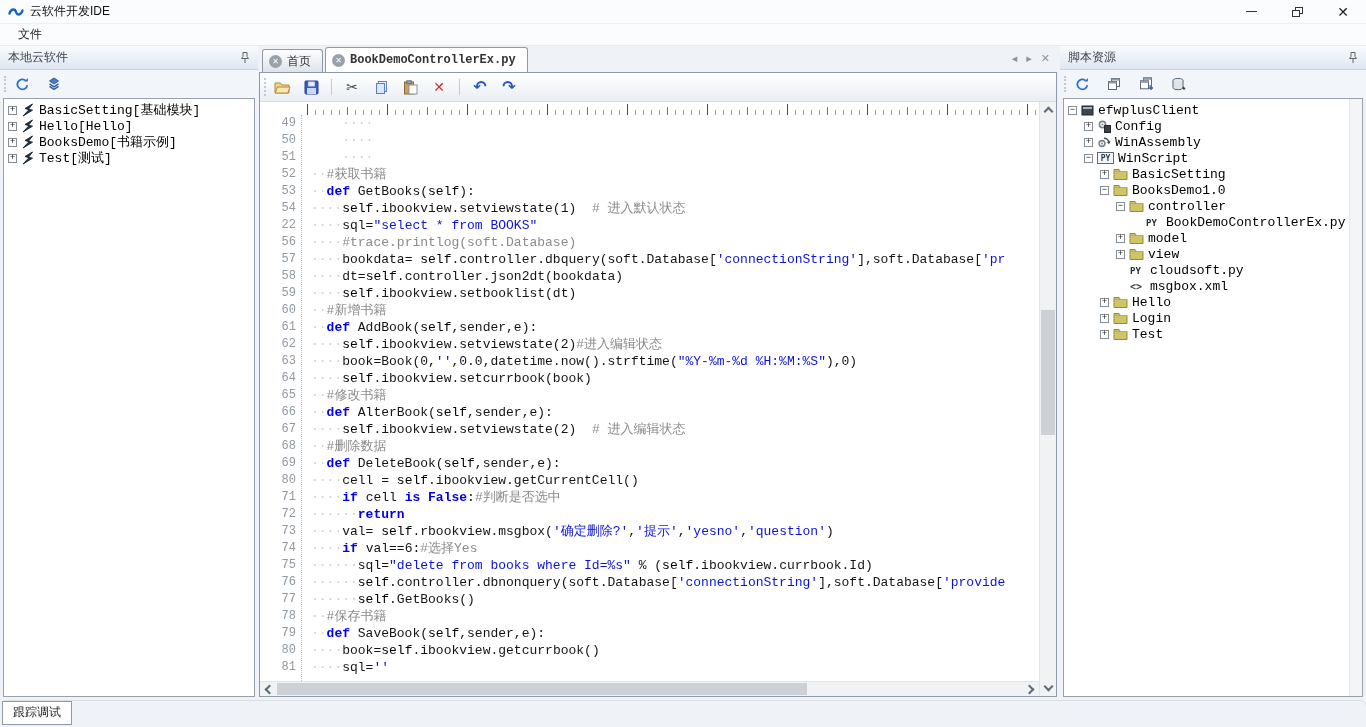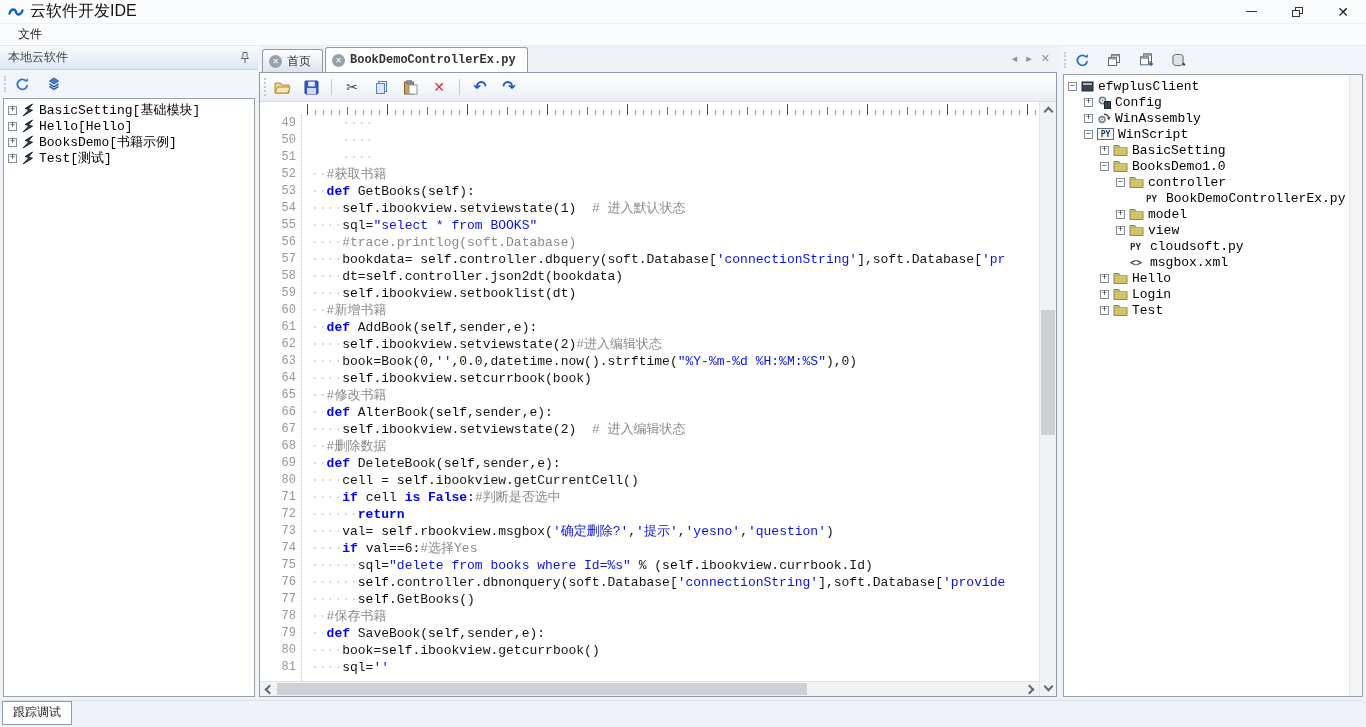--- a/index.html
+++ b/index.html
@@ -6,21 +6,21 @@
   html,body { width:1366px; height:727px; overflow:hidden; }
   body {
     font-family:"Liberation Sans", sans-serif;
     background:#eff2f6;
     color:#222;
     font-size:12px;
   }
   
   .titlebar{height:24px;background:#fbfcfd;display:flex;align-items:center;padding-left:8px;border-bottom:1px solid #f0f0f0;}
   .titlebar .logo{margin-right:6px;display:inline-flex;}
-  .title-text{font-size:16px;color:#111;}
+  .title-text{font-size:12px;color:#111;}
   .win-controls{margin-left:auto;display:flex;align-items:center;height:100%;}
   .wbtn{width:46px;height:100%;display:flex;align-items:center;justify-content:center;color:#333;}
   .min-glyph{display:inline-block;width:11px;border-bottom:1px solid #333;}
   .restore-glyph{position:relative;width:11px;height:10px;}
   .restore-glyph i{position:absolute;border:1px solid #333;width:8px;height:7px;background:#fbfcfd;}
   .restore-glyph i.back{left:3px;top:0;}
   .restore-glyph i.front{left:0;top:3px;}
   .close-glyph{font-size:14px;line-height:14px;color:#222;}
   .menubar{height:22px;background:#fbfcfd;display:flex;align-items:center;padding-left:10px;border-bottom:1px solid #e7eaee;}
   .menu-item{padding:2px 8px;color:#222;}
@@ -261,21 +261,21 @@
         <div class="edmain">
           <div class="ruler"></div>
           <div class="edbody">
             <div class="gutter">
                 <div>49</div>
                 <div>50</div>
                 <div>51</div>
                 <div>52</div>
                 <div>53</div>
                 <div>54</div>
-                <div>55</div>
+                <div>22</div>
                 <div>56</div>
                 <div>57</div>
                 <div>58</div>
                 <div>59</div>
                 <div>60</div>
                 <div>61</div>
                 <div>62</div>
                 <div>63</div>
                 <div>64</div>
                 <div>65</div>
@@ -315,20 +315,29 @@
           <span class="vthumb"></span>
           <span class="sbtn down">
               <i class="chev down"></i>
             </span>
         </div>
       </div>
     </div>
   </div>
 
   <div class="panel right">
+    <div class="panel-header">
+      <span>脚本资源</span>
+      <span class="pin">
+        <svg width="10" height="13" viewBox="0 0 10 13">
+            <path d="M3 1.5h4v4l1.5 2h-7L3 5.5z" fill="#eef2f7" stroke="#5a6570"></path>
+            <line x1="5" y1="8" x2="5" y2="12" stroke="#5a6570"></line>
+          </svg>
+      </span>
+    </div>
     <div class="panel-toolbar">
         <span class="tbtn">
           <svg width="15" height="15" viewBox="0 0 15 15">
             <path d="M12.3 8.2a5 5 0 1 1-1.6-4.6" fill="none" stroke="#2a6fc9" stroke-width="1.8"></path>
             <path d="M12.9 1.1v3.4H9.5z" fill="#2a6fc9"></path>
           </svg>
         </span>
         <span class="tbtn">
           <svg width="14" height="14" viewBox="0 0 14 14">
             <rect x="4.5" y="1.5" width="8" height="8" fill="#fff" stroke="#5f6973"></rect>

